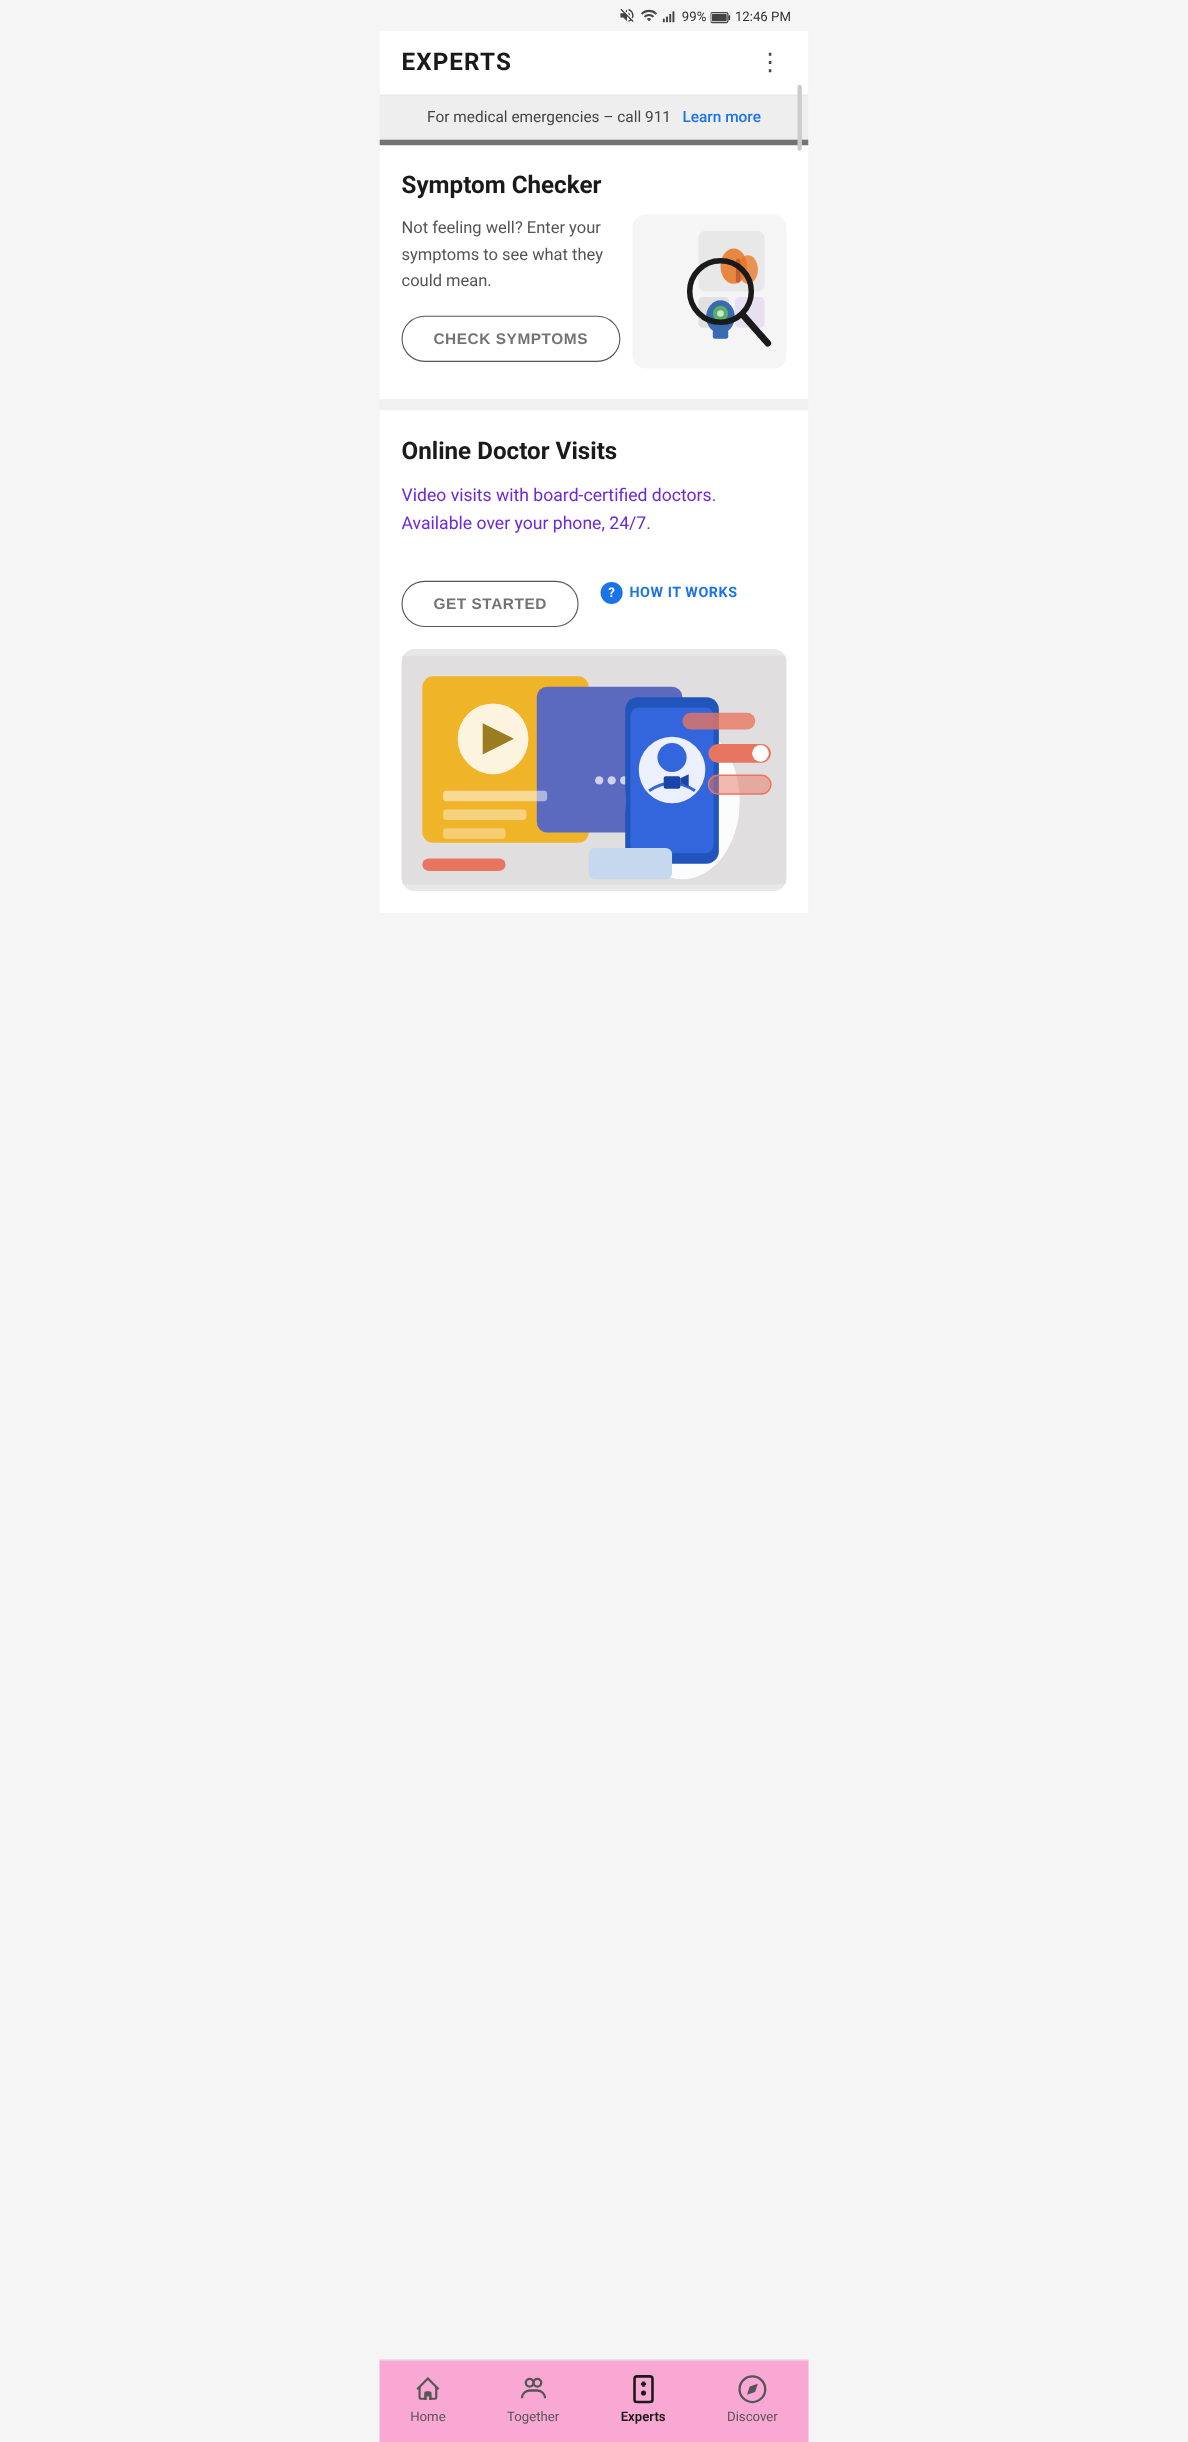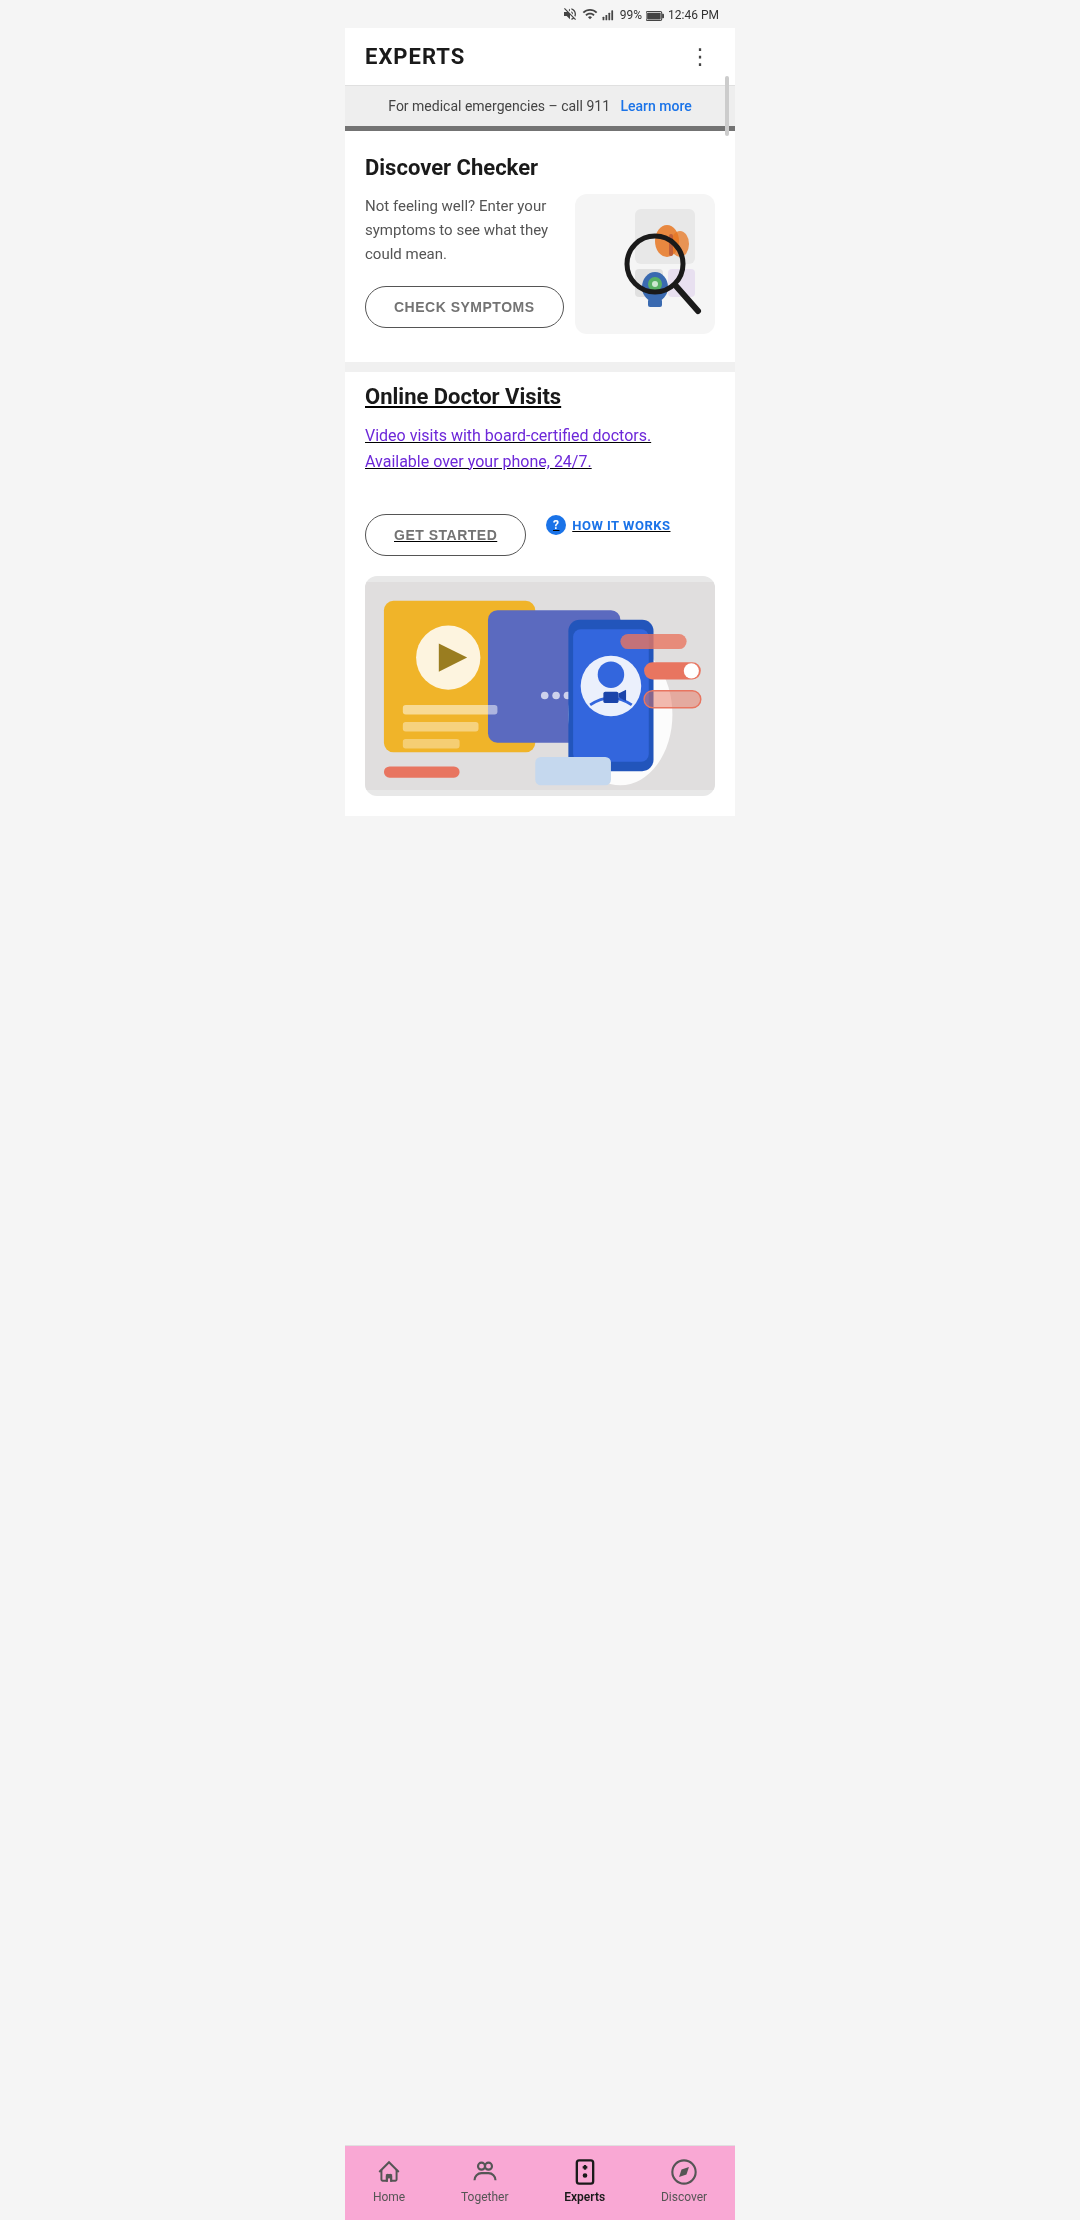--- a/index.html
+++ b/index.html
@@ -144,22 +144,21 @@
       font-size: 14px;
       font-weight: 700;
       letter-spacing: 0.5px;
       cursor: pointer;
       color: #737373;
     }
 
     
     .section-full {
       background: #fff;
-      padding: 12px 20px 20px;
-      text-decoration: underline;
+      padding: 25px 20px 20px;
     }
 
     .section-full .section-text-block {
       font-size: 16px;
       color: #6d28d9;
       line-height: 1.6;
       margin-bottom: 20px;
     }
 
     .action-row {
@@ -291,21 +290,21 @@
   </div>
 
   <div class="emergency-banner">
     <span>For medical emergencies – call 911</span>
     &nbsp;
     <a class="learn-more" href="#">Learn more</a>
     <div class="scroll-indicator"></div>
   </div>
 
   <div class="section">
-    <div class="section-header">Discover Checker</div>
+    <div class="section-header">Symptom Checker</div>
     <div class="section-content">
       <div>
         <p class="section-text">Not feeling well? Enter your symptoms to see what they could mean.</p>
         <button class="btn-outline">CHECK SYMPTOMS</button>
       </div>
       <div class="section-illustration">
 
         <svg class="symptom-svg" viewBox="0 0 130 130" xmlns="http://www.w3.org/2000/svg">
 
           <rect x="55" y="10" width="60" height="55" rx="6" fill="#e8e8e8"></rect>

